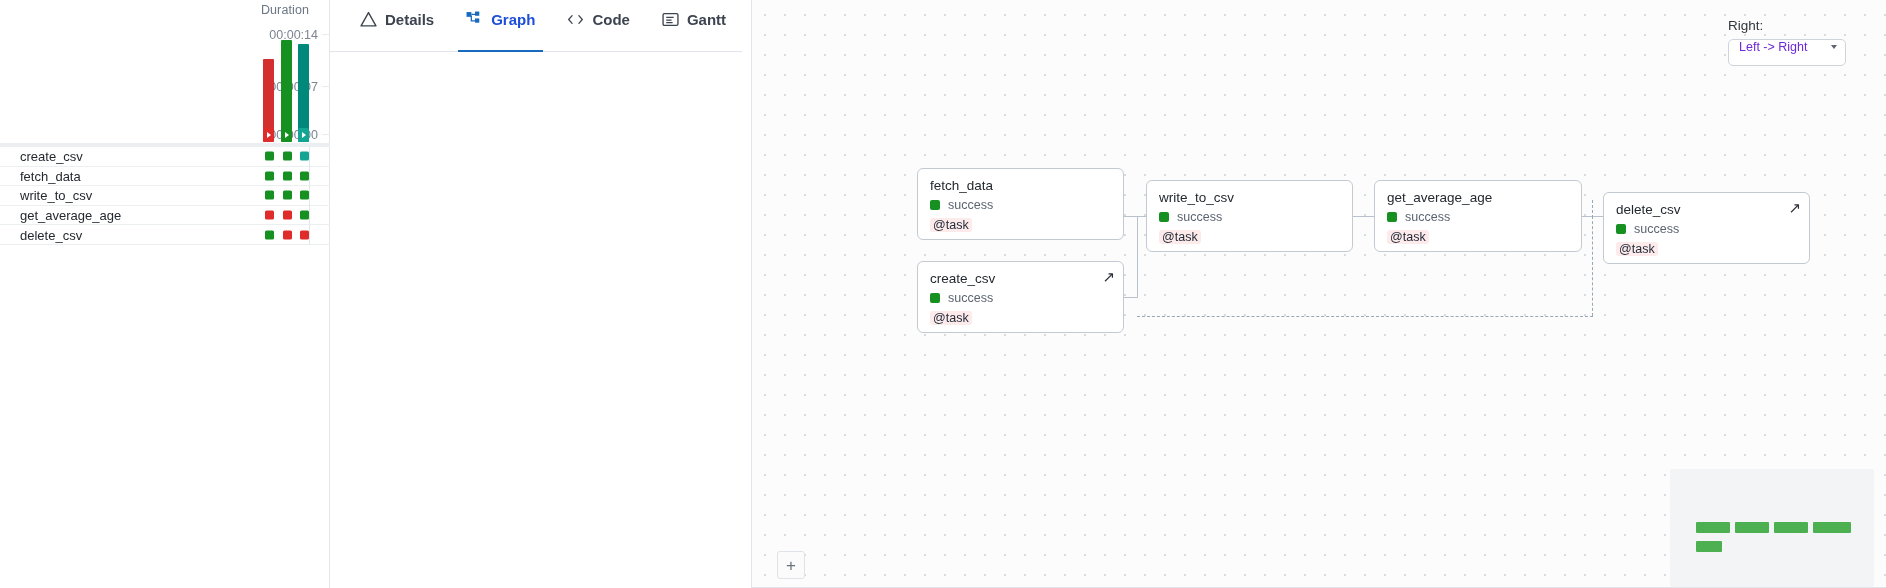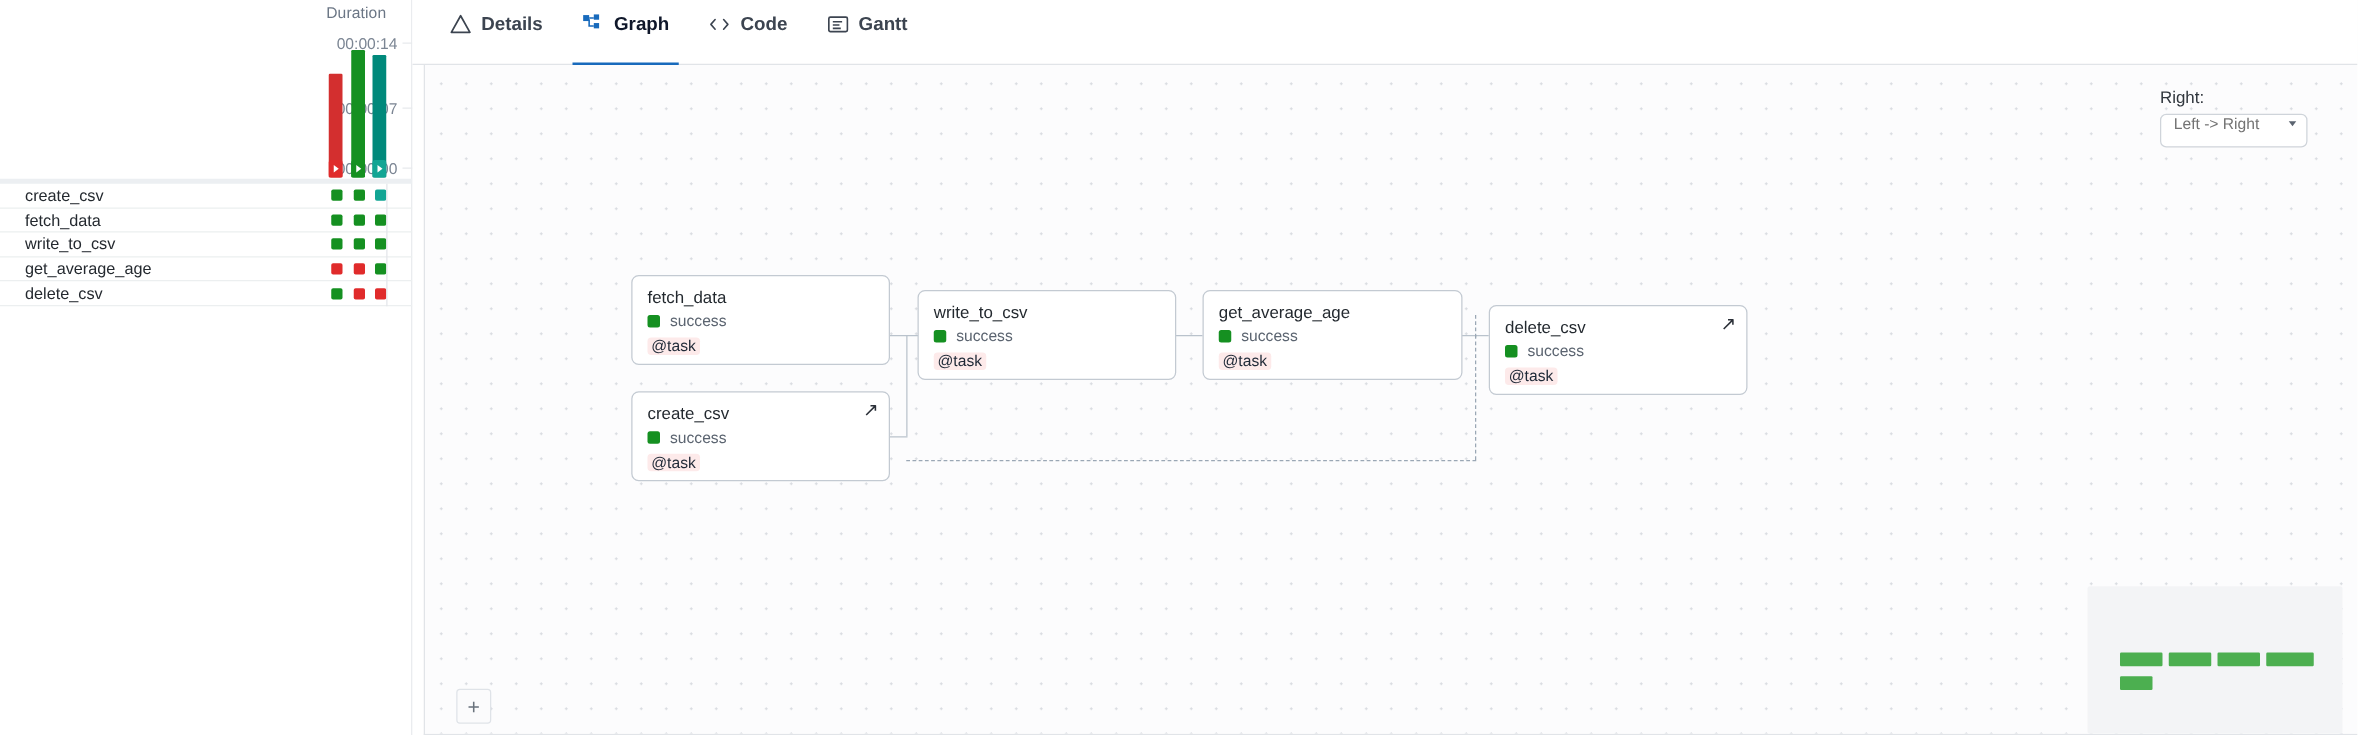--- a/index.html
+++ b/index.html
@@ -53,55 +53,55 @@
     position:absolute;left:20px;top:50%;transform:translateY(-50%);
     font-size:13px;color:#24292f;white-space:nowrap;
   }
   .sq-wrap{position:absolute;top:50%;transform:translateY(-50%);display:flex;gap:9px;}
   .sq{width:9px;height:9px;border-radius:1.5px;}
   .rows-rightedge{
     position:absolute;left:309px;top:147px;width:1px;height:98px;background:#e3e6ea;
   }
 
   
-  .main{flex:1;height:588px;position:relative;background:#fff;display:flex;flex-direction:column;}
+  .main{flex:1;height:588px;position:relative;background:#fff;display:flex;}
   .tabbar{
     height:52px;min-height:52px;display:flex;align-items:flex-end;
     padding-left:14px;box-sizing:border-box;background:#fff;
     border-bottom:1px solid #e1e4e8;
   }
   .tab{
     display:flex;align-items:center;gap:8px;
     padding:0 16px 12px 16px;height:100%;
     box-sizing:border-box;cursor:pointer;
     font-size:15px;font-weight:bold;color:#3c4450;
     align-items:center;position:relative;
   }
-  .tab.active{color:#0f172a;}
+  .tab.active{color:#1d4ed8;}
   .tab.active:after{
     content:"";position:absolute;left:8px;right:8px;bottom:-1px;
     height:2px;background:#186abc;
   }
   .tab .ticon{display:inline-flex;align-items:center;justify-content:center;width:17px;height:17px;}
 
   
   .canvas-wrap{flex:1;position:relative;overflow:hidden;border:1px solid #e1e4e8;border-top:none;border-right:none;margin-left:9px;}
   .canvas{
     position:absolute;inset:0;
     background-color:#fcfcfd;
     background-image:radial-gradient(circle, #d8dbe0 0.9px, transparent 1px);
     background-size:20px 20px;background-position:3px 5px;
   }
   .layout-box{position:absolute;right:28px;top:18px;width:130px;}
   .layout-lbl{font-size:13.5px;color:#30363d;margin-bottom:6px;}
   .layout-sel{
     width:118px;height:27px;box-sizing:border-box;
     border:1px solid #cfd4da;border-radius:5px;background:#fff;
     display:flex;align-items:center;justify-content:space-between;
-    padding:0 8px 12px 10px;font-size:12.5px;color:#737373;cursor:pointer;
+    padding:0 8px 12px 10px;font-size:12.5px;color:#6d28d9;cursor:pointer;
   }
   .chev{width:0;height:0;border-style:solid;border-width:4.5px 3.5px 0 3.5px;border-color:#5b6470 transparent transparent transparent;}
 
   .node{
     position:absolute;background:#ffffff;border:1px solid #c3cad2;border-radius:6px;
     box-sizing:border-box;padding:9px 12px 9px 12px;
   }
   .node .nname{font-size:13.5px;color:#23292f;margin-bottom:5px;white-space:nowrap;}
   .node .nstate{display:flex;align-items:center;gap:8px;margin-bottom:4px;}
   .node .nstate .dot{width:10px;height:10px;border-radius:2px;}

